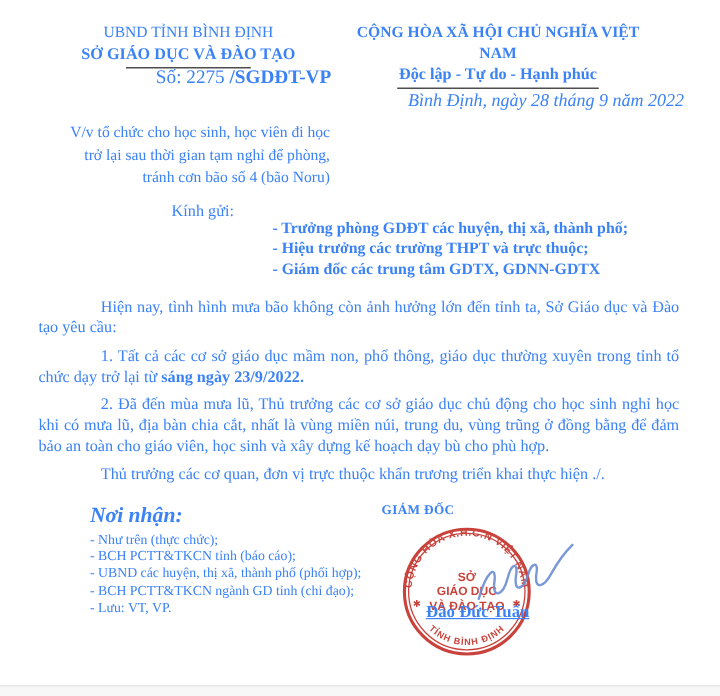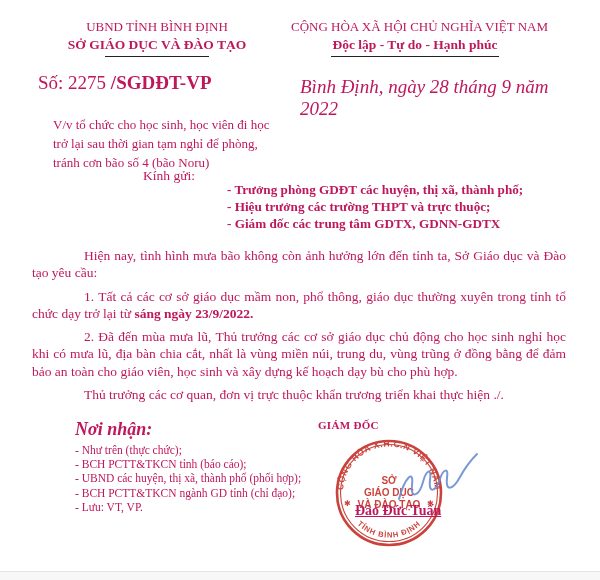--- a/index.html
+++ b/index.html
@@ -3,50 +3,50 @@
 <meta charset="utf-8">
 <style>
   * { margin: 0; padding: 0; box-sizing: border-box; }
   html, body { background: #ffffff; }
   .page {
     position: relative;
     width: 600px;
     height: 580px;
     background: #ffffff;
     font-family: "Liberation Serif", serif;
-    color: #be185d;
+    color: #3b82f6;
     overflow: hidden;
   }
   
   .hdr-left {
     position: absolute; left: 38px; top: 18px; width: 238px;
     text-align: center; line-height: 17px;
   }
   .hdr-left .org-parent { font-size: 13px; }
   .hdr-left .org-name  { font-size: 13.5px; font-weight: bold; margin-top: 1px; }
   .hdr-left .rule { width: 104px; border-top: 1.5px solid #222; margin: 3px auto 0 auto; }
   .hdr-right {
     position: absolute; left: 282px; top: 18px; width: 266px;
     text-align: center; line-height: 17px;
   }
-  .hdr-right .national { font-size: 13px; font-weight: normal; text-align: right; }
+  .hdr-right .national { font-size: 13px; font-weight: bold; }
   .hdr-right .motto    { font-size: 13.5px; font-weight: bold; margin-top: 1px; }
   .hdr-right .rule { width: 168px; border-top: 1.5px solid #222; margin: 3px auto 0 auto; }
   .doc-number {
-    position: absolute; left: 38px; top: 72px; width: 238px;
-    text-align: left; font-size: 19px;
+    position: absolute; left: 38px; top: 56px; width: 238px;
+    text-align: right; font-size: 16px;
   }
   .doc-number .suffix { font-weight: bold; }
   .date-line {
     position: absolute; left: 300px; top: 76px; width: 270px;
-    text-align: left; font-size: 19px; font-style: italic;
+    text-align: right; font-size: 15px; font-style: italic;
   }
   .subject {
-    position: absolute; left: 53px; top: 115px; width: 222px;
-    text-align: left; font-size: 13px; line-height: 19px;
+    position: absolute; left: 53px; top: 100px; width: 222px;
+    text-align: right; font-size: 13px; line-height: 19px;
   }
   
   .salutation {
     position: absolute; left: 143px; top: 168px; font-size: 13.5px; text-align: center;
   }
   .recipients {
     position: absolute; left: 227px; top: 181px;
     font-size: 13.2px; font-weight: bold; line-height: 17px;
     list-style: none;
   }

